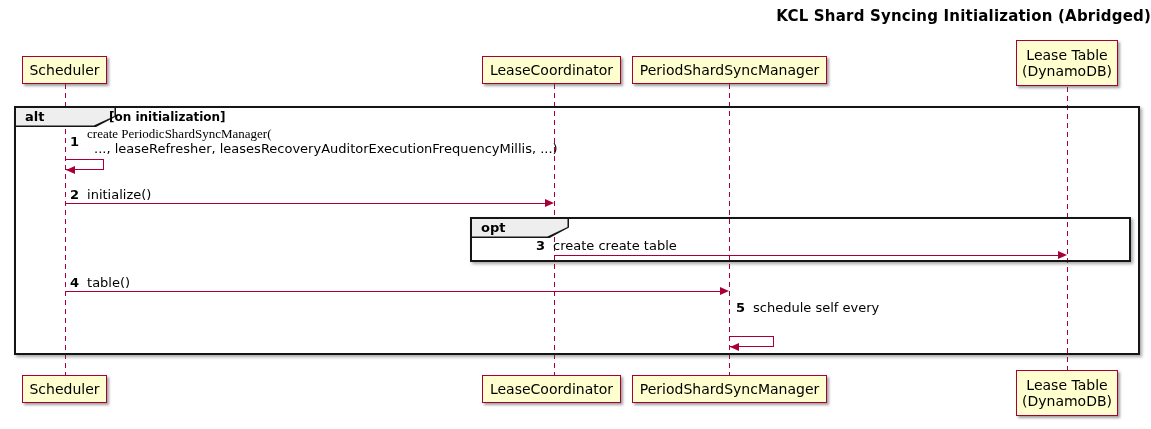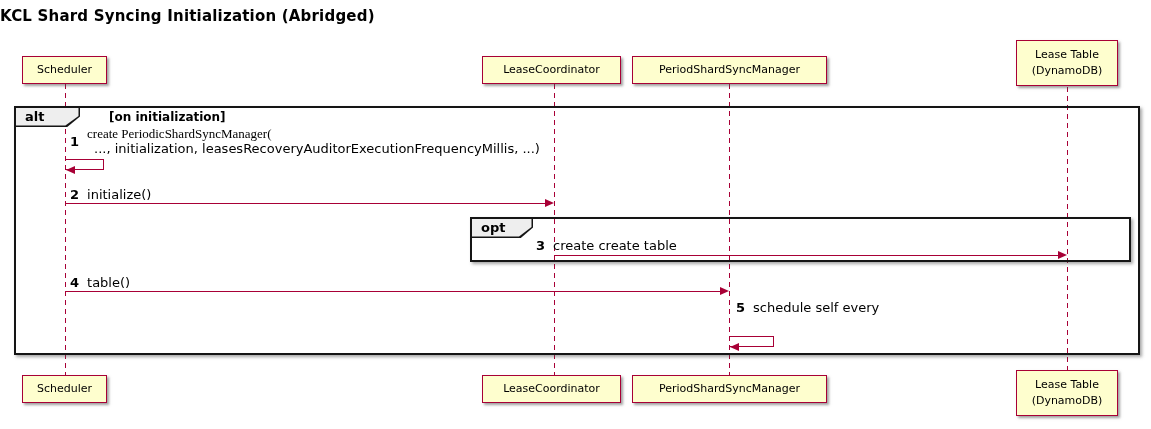--- a/index.html
+++ b/index.html
@@ -1,40 +1,40 @@
 <!DOCTYPE html>
 <html><head>
 <meta charset="utf-8">
 <style>
   html,body{margin:0;padding:0;background:#ffffff;}
   .canvas{
     position:relative;width:1151px;height:429px;background:#ffffff;overflow:hidden;
     font-family:"DejaVu Sans",sans-serif;color:#000;
   }
   .title{
-    position:absolute;left:0;top:7px;width:100%;text-align:left;
+    position:absolute;left:0;top:7px;width:100%;text-align:right;
     font-size:15px;font-weight:bold;letter-spacing:.2px;
   }
   .participant{
     position:absolute;box-sizing:border-box;
     background:#FEFECE;border:1.5px solid #A80036;
     box-shadow:2px 2px 2.5px rgba(80,80,80,.55);
     display:flex;flex-direction:column;align-items:center;justify-content:center;
-    font-size:11px;line-height:16px;white-space:nowrap;padding:0 6px;
+    font-size:14px;line-height:16px;white-space:nowrap;padding:0 6px;
   }
   .lifeline{
     position:absolute;width:1px;
     background:repeating-linear-gradient(to bottom,#A80036 0 5px,transparent 5px 9px);
   }
   .frame{
     position:absolute;box-sizing:border-box;border:2px solid #151515;
     box-shadow:2px 2px 3px rgba(80,80,80,.5);background:transparent;
   }
   .pent-outer{position:absolute;background:#151515;
-    clip-path:polygon(0 0,100% 0,100% 45%,80% 100%,0 100%);}
+    clip-path:polygon(0 0,100% 0,100% 45%,80% 100%,0 100%);padding-left:36px;}
   .pent-inner{position:absolute;left:0;top:0;right:1.5px;bottom:1.5px;background:#EEEEEE;
     clip-path:polygon(0 0,100% 0,100% 45%,79% 100%,0 100%);
     display:flex;align-items:center;padding-left:9px;
     font-size:13px;font-weight:bold;}
   .guard{position:absolute;font-size:12px;font-weight:bold;white-space:nowrap;}
   .msg{position:absolute;display:flex;align-items:center;gap:8px;
     font-size:13px;line-height:15px;white-space:nowrap;}
   .msg .num{font-weight:bold;}
   .msg .l2{padding-left:7px;}
   .arrow-line{position:absolute;height:0;border-top:1px solid #A80036;}
@@ -62,21 +62,21 @@
   <div class="frame" style="left:14px;top:106px;width:1126px;height:249px;"></div>
   <div class="pent-outer" style="left:16px;top:108px;width:64px;height:19px;">
     <div class="pent-inner">alt</div>
   </div>
   <div class="guard" style="left:93px;top:110px;margin-left:16px;">[on initialization]</div>
 
   <div class="msg" style="left:70px;top:126px;">
     <span class="num">1</span>
     <span>
       <span style="display:block;font-family:Liberation Serif, serif;">create PeriodicShardSyncManager(</span>
-      <span style="display:block;" class="l2">..., initialization, leasesRecoveryAuditorExecutionFrequencyMillis, ...)</span>
+      <span style="display:block;" class="l2">..., leaseRefresher, leasesRecoveryAuditorExecutionFrequencyMillis, ...)</span>
     </span>
   </div>
   <div class="self-loop" style="left:65px;top:159px;width:38px;height:9px;"></div>
   <div class="head-left" style="left:66px;top:166px;"></div>
 
   <div class="msg" style="left:70px;top:187px;">
     <span class="num">2</span>
     <span>initialize()</span>
   </div>
   <div class="arrow-line" style="left:65px;top:203px;width:482px;"></div>

